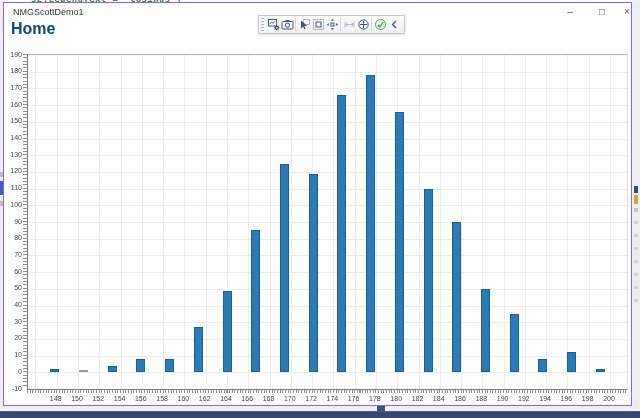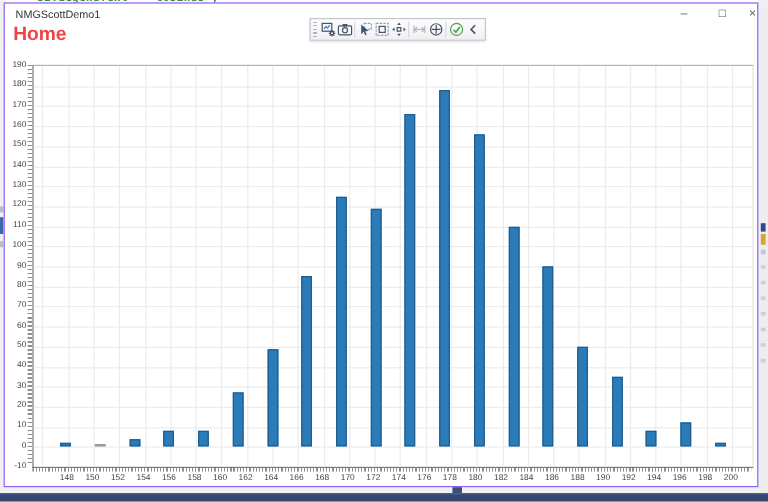--- a/index.html
+++ b/index.html
@@ -13,21 +13,21 @@
 
   
   #app-window{position:absolute;left:3px;top:2px;width:629px;height:404px;
        background:#ffffff;border:1px solid #8b5cf6;box-sizing:border-box;}
 
   #window-title{position:absolute;left:9px;top:4px;font-size:9px;color:#333;}
   .win-btn{position:absolute;top:2px;width:16px;height:14px;text-align:center;
        font-size:10px;line-height:14px;color:#555;cursor:default;}
   #btn-min{left:558px;} #btn-max{left:590px;} #btn-close{left:615px;}
 
-  #page-title{position:absolute;left:7px;top:17px;font-size:16px;font-weight:bold;color:#ef4444;}
+  #page-title{position:absolute;left:7px;top:17px;font-size:16px;font-weight:bold;color:#0c4a6e;}
 
   
   #chart-toolbar{position:absolute;left:254px;top:12px;height:19px;
        display:flex;align-items:center;padding:0 3px 0 2px;
        background:linear-gradient(#fdfdfe,#f0f0f3);
        border:1px solid #c6c6cd;box-shadow:0 1px 2px rgba(0,0,0,.12);box-sizing:border-box;}
   #toolbar-grip{width:3px;height:13px;margin-right:2px;
        background:repeating-linear-gradient(to bottom,#aab0bd 0 1px,transparent 1px 3px);}
   .tb-btn{width:14px;height:15px;display:flex;align-items:center;justify-content:center;}
   .tb-sep{width:1px;height:13px;background:#d8d8de;margin:0 1px;}

